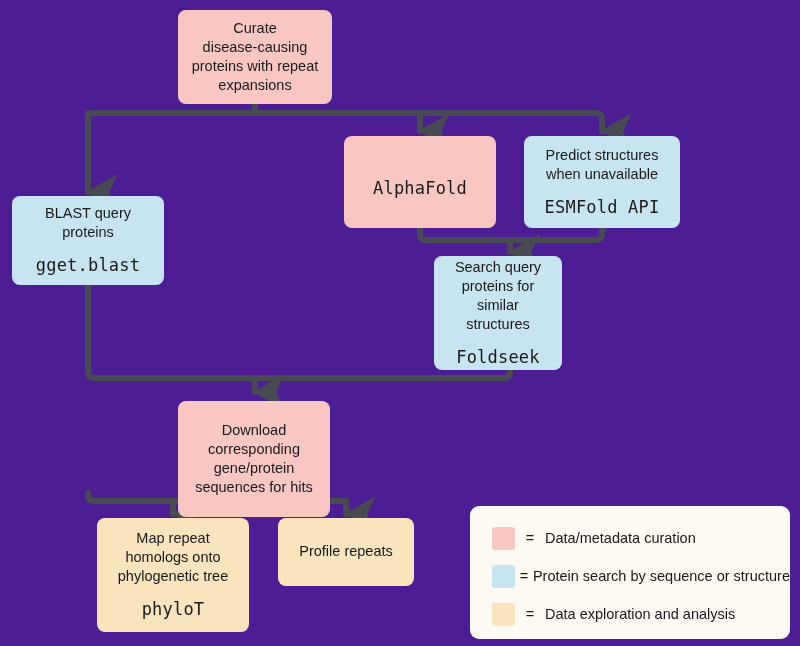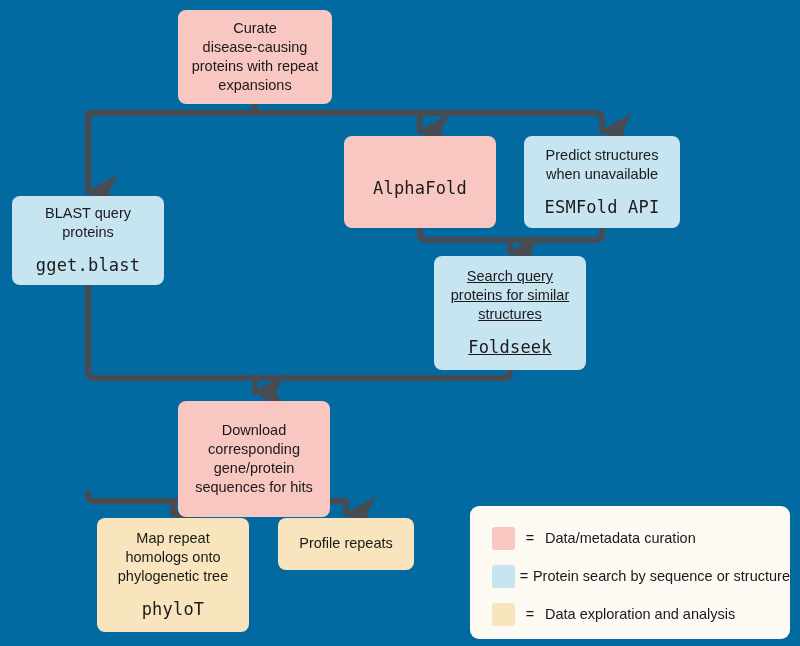--- a/index.html
+++ b/index.html
@@ -1,19 +1,19 @@
 <!DOCTYPE html>
 <html><head>
 <meta charset="utf-8">
 <style>
   html,body{margin:0;padding:0;background:#000;}
   #canvas{
     position:relative;
     width:800px;height:646px;
-    background:#0369a1;
+    background:#4c1d95;
     overflow:hidden;
     font-family:"Liberation Sans", sans-serif;
   }
   .node{
     position:absolute;
     border-radius:8px;
     display:flex;
     flex-direction:column;
     align-items:center;
     justify-content:center;
@@ -112,21 +112,21 @@
 when unavailable</div>
     <div class="tool">ESMFold API</div>
   </div>
 
   <div class="node blue" style="left:12px;top:196px;width:152px;height:89px;">
     <div class="title">BLAST query
 proteins</div>
     <div class="tool">gget.blast</div>
   </div>
 
-  <div class="node blue" style="left:434px;top:256px;width:152px;height:114px;text-decoration:underline;">
+  <div class="node blue" style="left:434px;top:256px;width:128px;height:114px;">
     <div class="title">Search query
 proteins for similar
 structures</div>
     <div class="tool">Foldseek</div>
   </div>
 
 
   <div class="node pink" style="left:178px;top:401px;width:152px;height:116px;">
     <div class="title">Download
 corresponding
@@ -134,21 +134,21 @@
 sequences for hits</div>
   </div>
 
   <div class="node tan" style="left:97px;top:518px;width:152px;height:114px;">
     <div class="title">Map repeat
 homologs onto
 phylogenetic tree</div>
     <div class="tool">phyloT</div>
   </div>
 
-  <div class="node tan" style="left:278px;top:518px;width:136px;height:52px;">
+  <div class="node tan" style="left:278px;top:518px;width:136px;height:68px;">
     <div class="title">Profile repeats</div>
   </div>
 
   <div id="legend">
     <div class="legend-row">
       <div class="legend-swatch" style="background:#f8c7c2;"></div>
       <div class="legend-eq">=</div>
       <div class="legend-text">Data/metadata curation</div>
     </div>
     <div class="legend-row">

